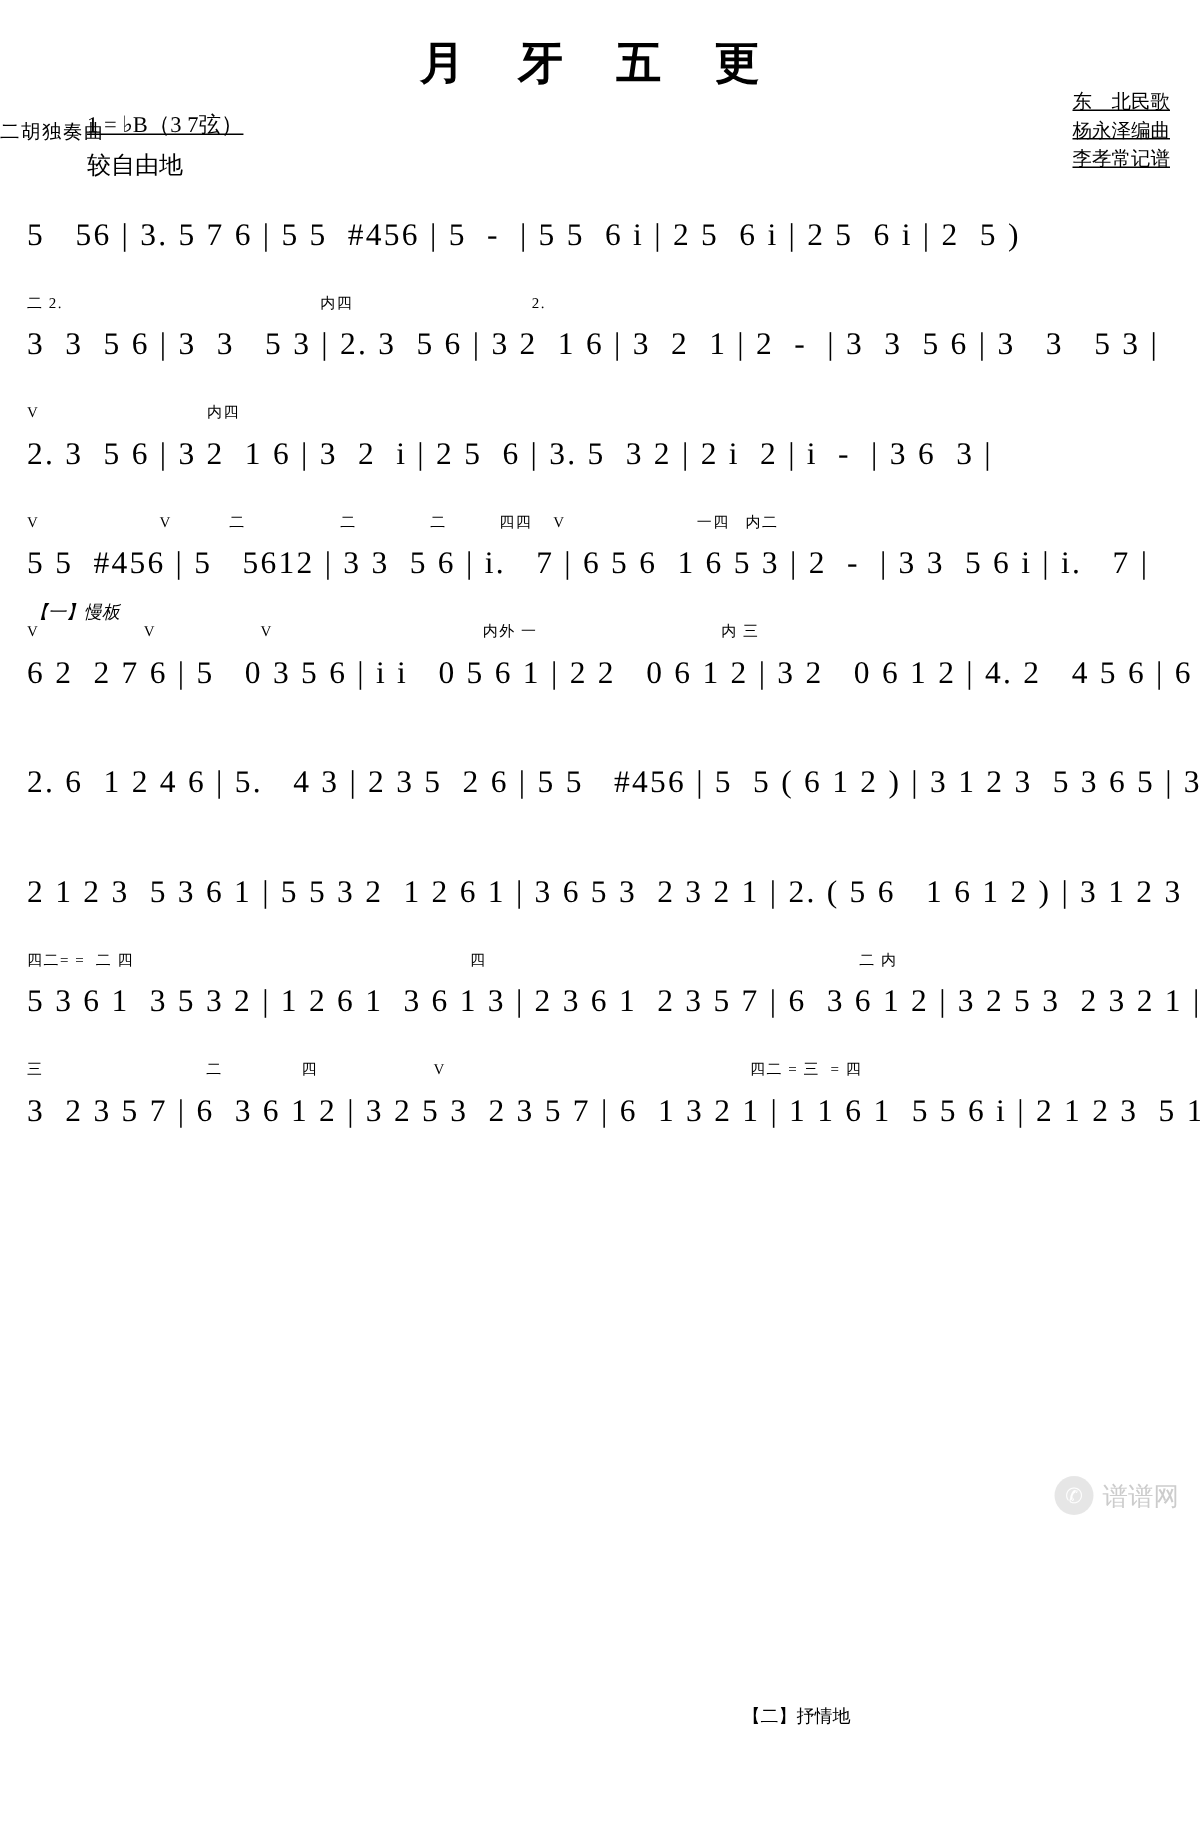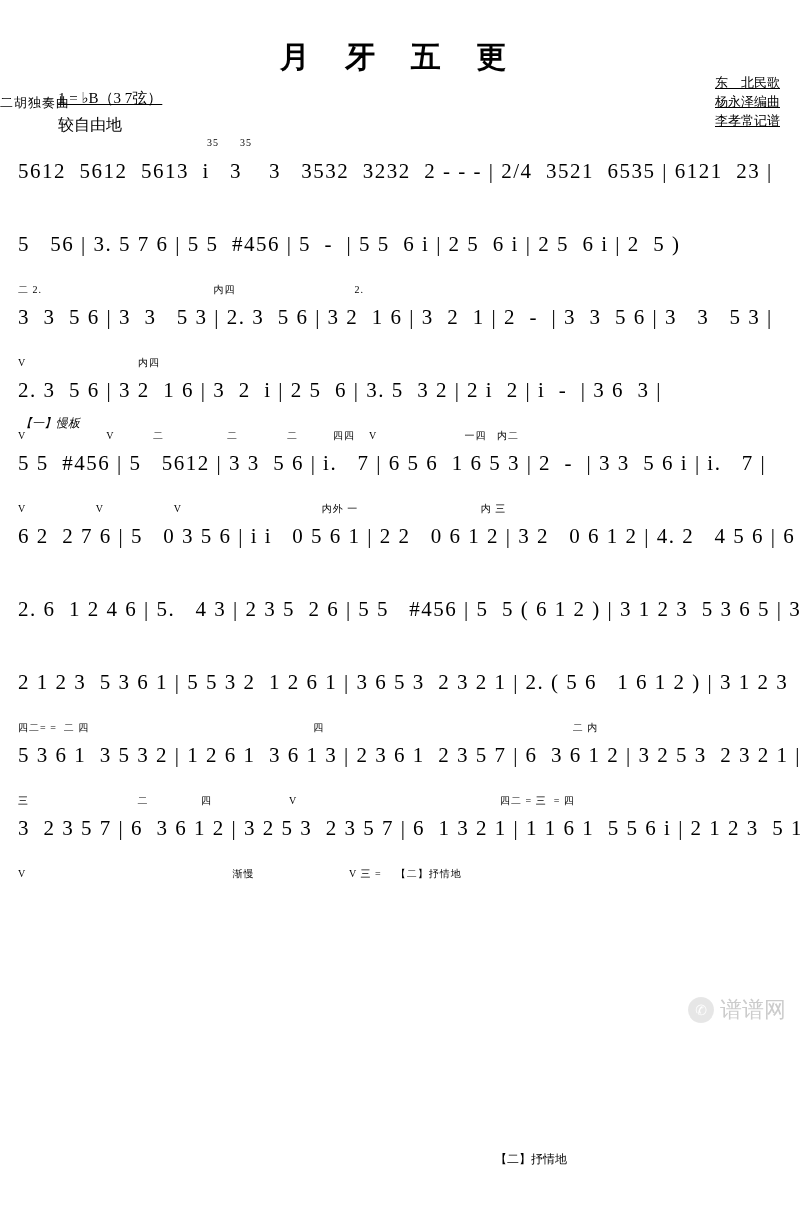--- a/index.html
+++ b/index.html
@@ -1,21 +1,21 @@
 <!DOCTYPE html>
 <html><head>
 <meta charset="utf-8">
 <style>
   html,body{margin:0;padding:0;background:#ffffff;}
   body{
     width:800px;height:1231px;position:relative;overflow:hidden;
     font-family:"Liberation Serif", serif;
     color:#000;
   }
-  .sheet{position:relative;width:800px;height:1040px;margin-top:15px;}
+  .sheet{position:relative;width:800px;height:1040px;}
 
   
   .title{
     text-align:center;
     font-family:"Liberation Serif", serif;
     font-size:30px;font-weight:bold;letter-spacing:14px;
     margin:0;padding-top:22px;
   }
   .subtitle{
     text-align:left;font-size:13px;margin-top:16px;letter-spacing:1px;
@@ -41,21 +41,21 @@
     position:absolute;right:14px;bottom:30px;
     display:flex;align-items:center;gap:6px;
     opacity:.5;
   }
   .wm-circle{
     width:26px;height:26px;border-radius:50%;
     background:#cfcfcf;color:#fff;font-size:14px;
     display:flex;align-items:center;justify-content:center;
     font-family:"Liberation Sans", sans-serif;
   }
-  .wm-text{font-size:22px;color:#9a9a9a;font-family:Liberation Serif, serif;text-align:center;}
+  .wm-text{font-size:17px;color:#9a9a9a;font-family:Liberation Serif, serif;text-align:center;}
   .music-line{
     position:relative;margin:0 18px;height:73px;
   }
   .mtext{
     position:absolute;top:24px;left:0;font-size:21px;letter-spacing:1.5px;white-space:pre;
   }
   .atext{
     position:absolute;top:2px;left:0;font-size:10px;letter-spacing:1px;white-space:pre;color:#000;
   }
   .btext{
@@ -73,25 +73,20 @@
   <div class="credits">
     <div>东    北民歌</div>
     <div>杨永泽编曲</div>
     <div>李孝常记谱</div>
   </div>
 
   <div class="keyline">1 = ♭B（3  7弦）</div>
   <div class="tempo">较自由地</div>
 
   <div id="staff" style="position:absolute;left:0;top:120px;width:800px;">
-      <div class="music-line">
-        <div class="atext">                                                      35      35</div>
-        <div class="mtext">5612  5612  5613  i   3    3   3532  3232  2 - - - | 2/4  3521  6535 | 6121  23 |</div>
-        <div class="btext"></div>
-      </div>
       <div class="music-line">
         <div class="atext"></div>
         <div class="mtext">5   56 | 3. 5 7 6 | 5 5  #456 | 5  -  | 5 5  6 i | 2 5  6 i | 2 5  6 i | 2  5 )</div>
         <div class="btext"></div>
       </div>
       <div class="music-line">
         <div class="atext">二 2.                                                 内四                                  2.</div>
         <div class="mtext">3  3  5 6 | 3  3   5 3 | 2. 3  5 6 | 3 2  1 6 | 3  2  1 | 2  -  | 3  3  5 6 | 3   3   5 3 |</div>
         <div class="btext"></div>
       </div>
@@ -122,21 +117,20 @@
         <div class="atext">四二= =  二 四                                                                四                                                                       二 内</div>
         <div class="mtext">5 3 6 1  3 5 3 2 | 1 2 6 1  3 6 1 3 | 2 3 6 1  2 3 5 7 | 6  3 6 1 2 | 3 2 5 3  2 3 2 1 | 2 1 5 6  i ( 5 6   1 6 1 2 ) | 3 6 1 2 |</div>
         <div class="btext"></div>
       </div>
       <div class="music-line">
         <div class="atext">三                               二               四                      V                                                          四二 = 三  = 四</div>
         <div class="mtext">3  2 3 5 7 | 6  3 6 1 2 | 3 2 5 3  2 3 5 7 | 6  1 3 2 1 | 1 1 6 1  5 5 6 i | 2 1 2 3  5 1 2 3 | 5 3 5 6  3 5 3 2 |</div>
         <div class="btext"></div>
       </div>
       <div class="music-line">
-        <div class="atext">V                                                           渐慢                           V 三 =    【二】抒情地</div>
         <div class="btext"></div>
       </div>
     </div>
 
   <div class="watermark">
     <div class="wm-circle">✆</div>
     <div class="wm-text">谱谱网</div>
   </div>
 <div class="sectlabel" style="left: 20px; top: 400px; font-style: italic;">【一】慢板</div>
     <div class="sectlabel" style="left: 495px; top: 1136px;">【二】抒情地</div>

